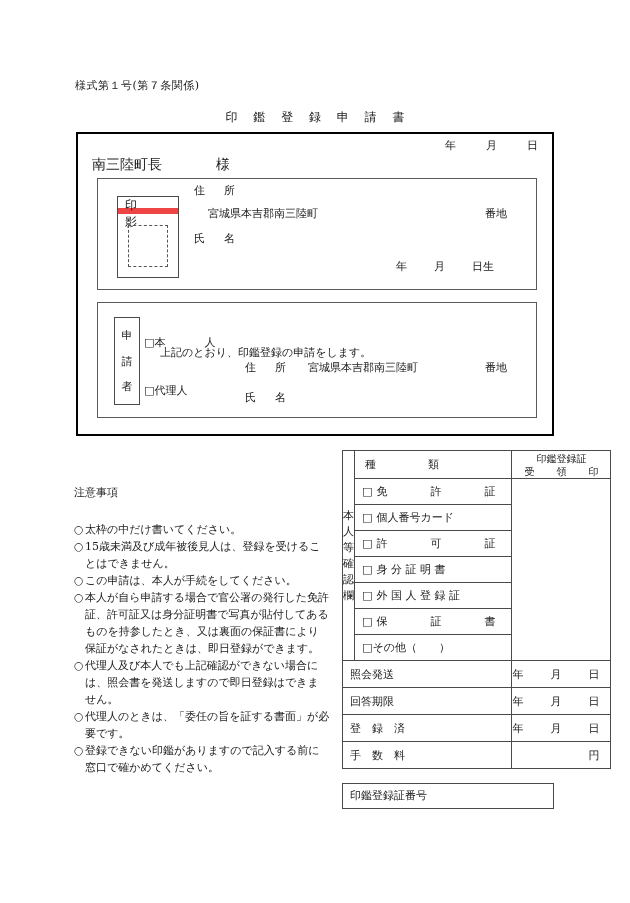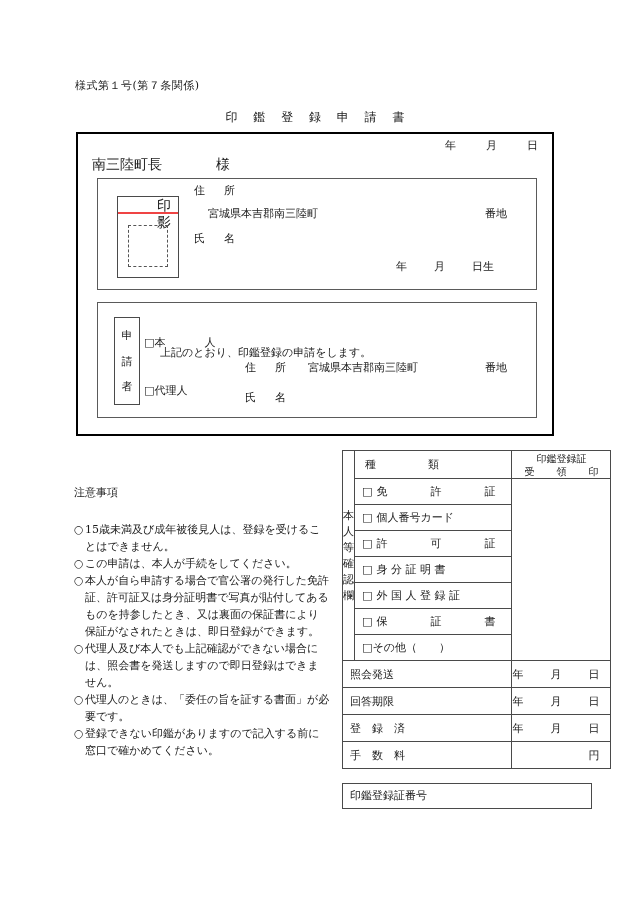--- a/index.html
+++ b/index.html
@@ -89,23 +89,23 @@
     left: 19px;
     top: 17px;
     width: 62px;
     height: 82px;
     border: 1px solid #4a4a4a;
     box-sizing: border-box;
   }
   .seal-title {
     height: 17px;
     line-height: 17px;
-    border-bottom: 2px solid #ef4444;
-    text-align: right;
-    font-size: 14px;
+    border-bottom: 6px solid #ef4444;
+    text-align: left;
+    font-size: 12px;
     letter-spacing: 7px;
     padding-left: 7px;
     box-sizing: border-box;
   }
   .seal-inner-wrap {
     height: 63px;
     display: flex;
     align-items: center;
     justify-content: center;
   }
@@ -305,21 +305,21 @@
     white-space: nowrap;
   }
   .rt .dr-ymd .y { margin-right: 27px; }
   .rt .dr-ymd .m { margin-right: 27px; }
 
   
   .regno-box {
     position: absolute;
     left: 342px;
     top: 783px;
-    width: 250px;
+    width: 212px;
     height: 26px;
     border: 1px solid #4a4a4a;
     box-sizing: border-box;
     font-size: 11px;
     line-height: 24px;
     padding-left: 7px;
     white-space: nowrap;
   }
 </style>
 </head>
@@ -377,20 +377,21 @@
 
     <div class="b2-addr-label">住　所</div>
     <div class="b2-addr-value">宮城県本吉郡南三陸町</div>
     <div class="b2-banchi">番地</div>
     <div class="b2-name-label">氏　名</div>
   </div>
 </div>
 
 <div class="notes">
   <div class="notes-title">注意事項</div>
+  <div class="note-item"><span class="bullet">○</span><span>太枠の中だけ書いてください。</span></div>
   <div class="note-item"><span class="bullet">○</span><span>15歳未満及び成年被後見人は、登録を受けることはできません。</span></div>
   <div class="note-item"><span class="bullet">○</span><span>この申請は、本人が手続をしてください。</span></div>
   <div class="note-item"><span class="bullet">○</span><span>本人が自ら申請する場合で官公署の発行した免許証、許可証又は身分証明書で写真が貼付してあるものを持参したとき、又は裏面の保証書により保証がなされたときは、即日登録ができます。</span></div>
   <div class="note-item"><span class="bullet">○</span><span>代理人及び本人でも上記確認ができない場合には、照会書を発送しますので即日登録はできません。</span></div>
   <div class="note-item"><span class="bullet">○</span><span>代理人のときは、「委任の旨を証する書面」が必要です。</span></div>
   <div class="note-item"><span class="bullet">○</span><span>登録できない印鑑がありますので記入する前に窓口で確かめてください。</span></div>
 </div>
 
 <table class="rt">
   <tbody>

